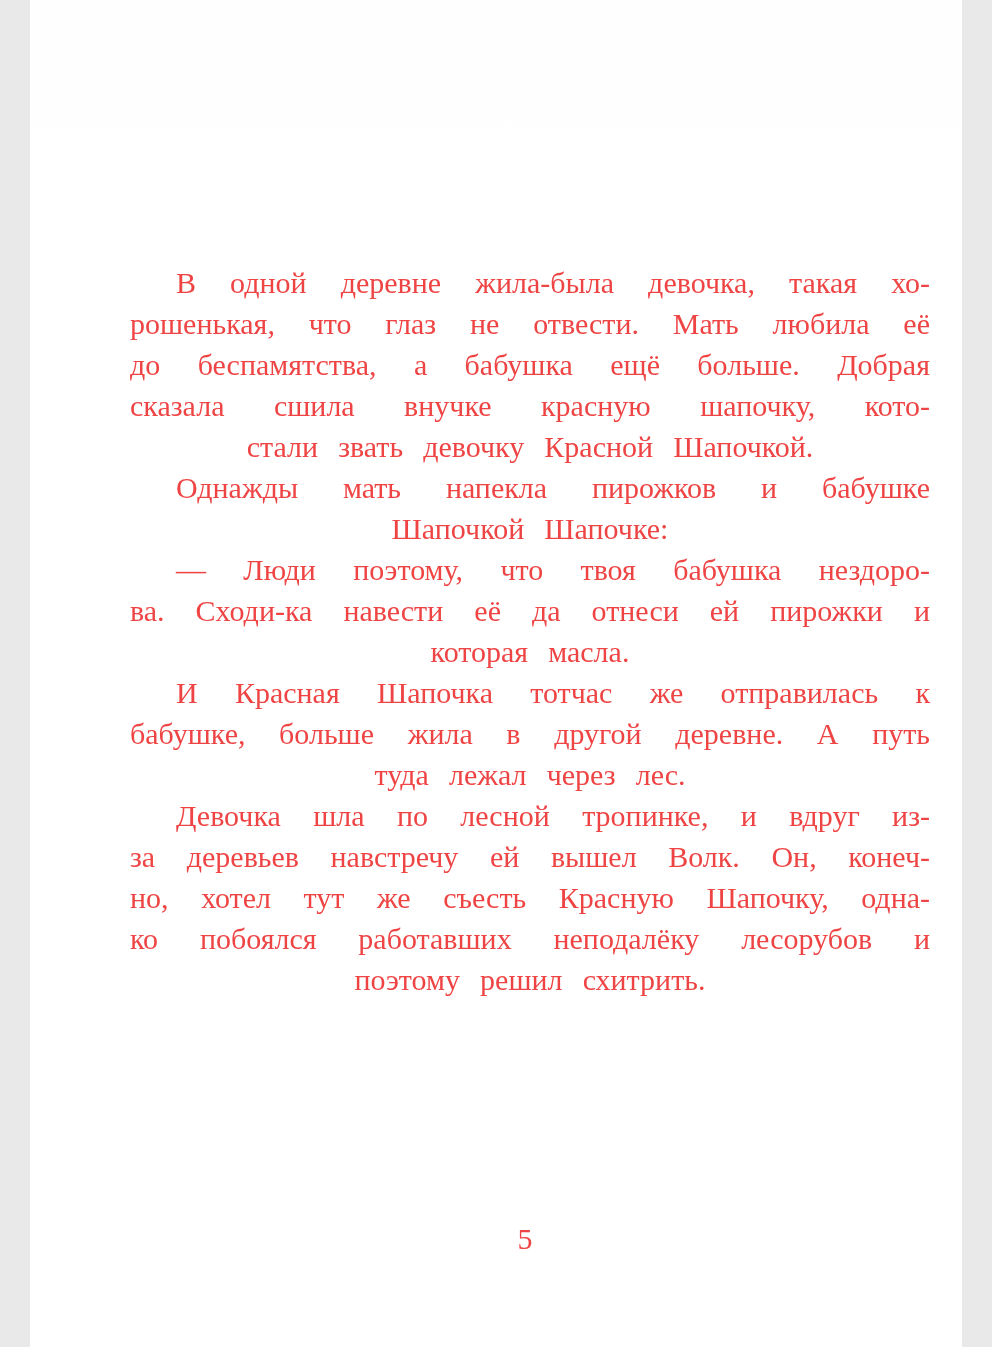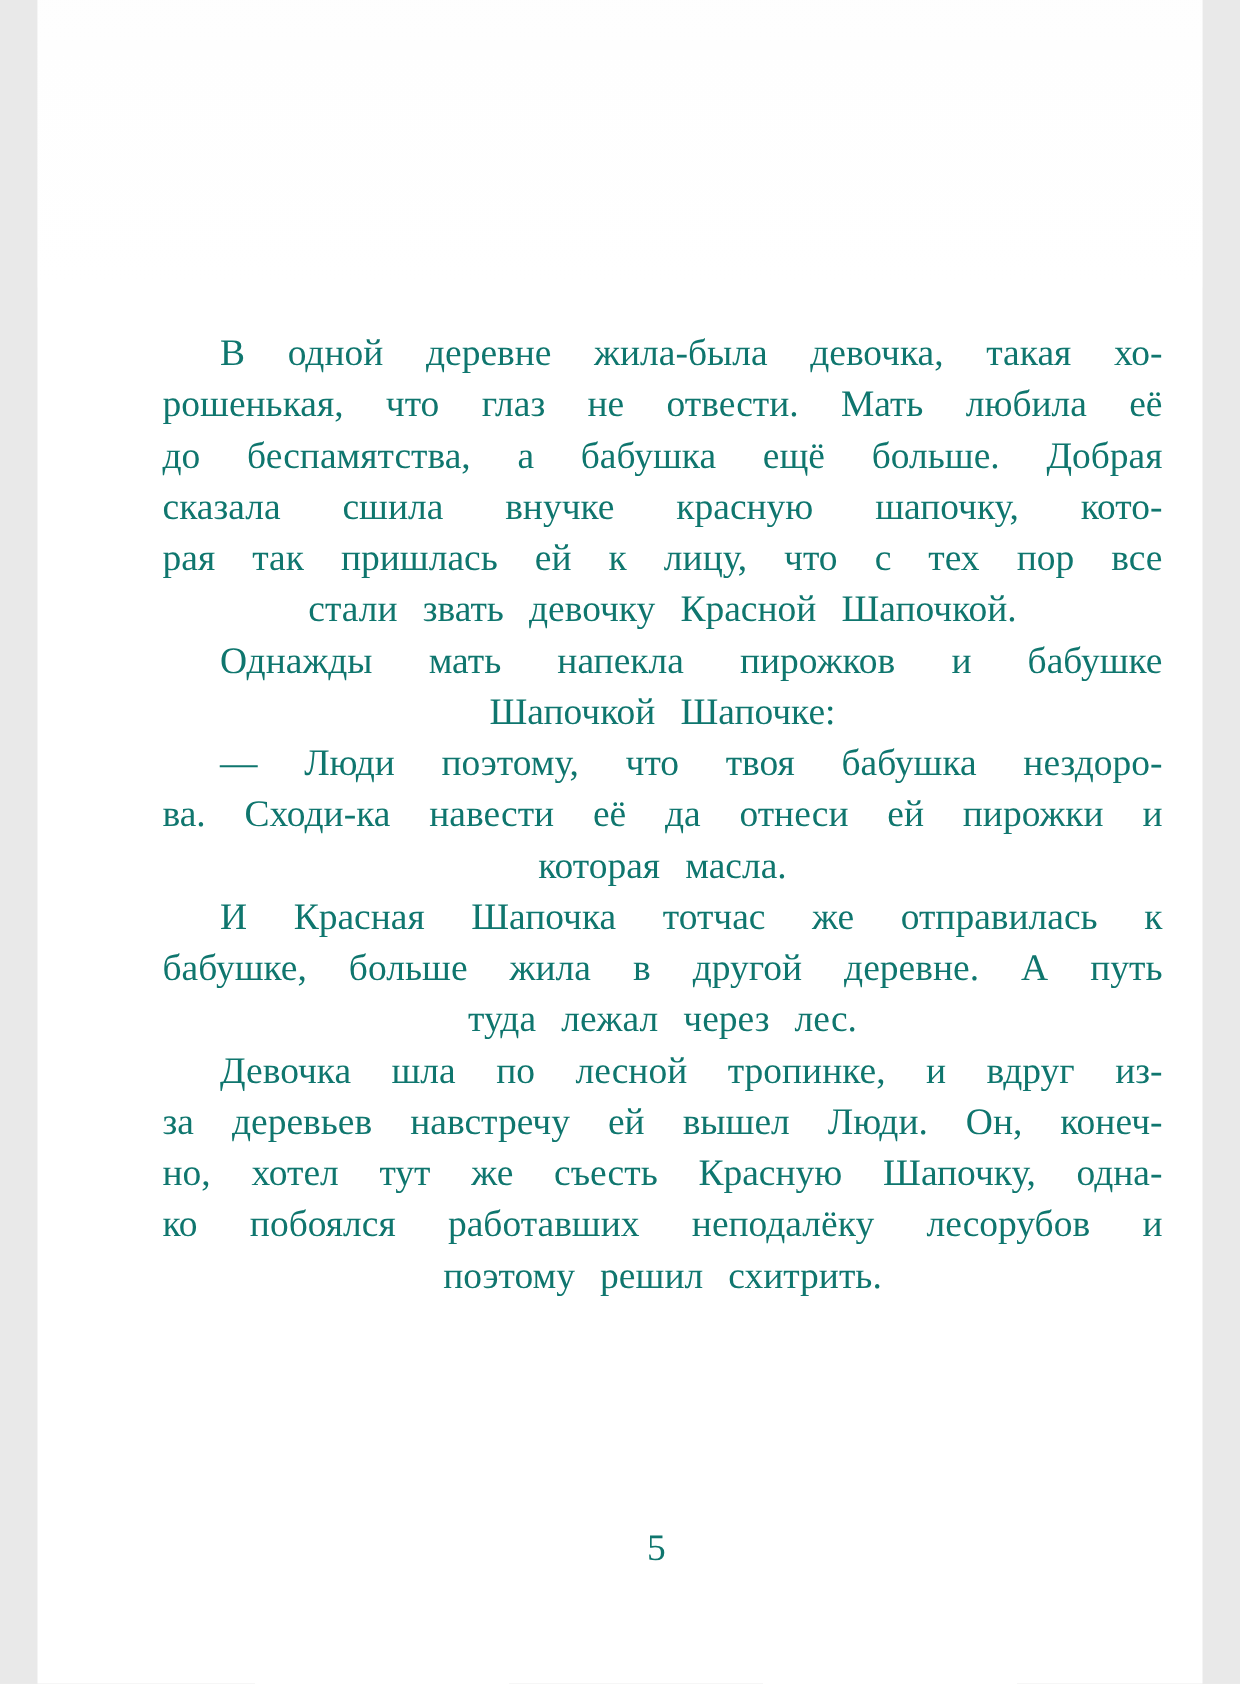--- a/index.html
+++ b/index.html
@@ -8,21 +8,21 @@
     background: #e9e9e9;
   }
   .page {
     position: relative;
     width: 932px;
     height: 1347px;
     margin: 0 auto;
     background: #ffffff;
     overflow: hidden;
     font-family: "Liberation Serif", "DejaVu Serif", serif;
-    color: #0f766e;
+    color: #ef4444;
     text-decoration: underline;
   }
   
   .scan-noise {
     position: absolute;
     top: 0; left: 0; right: 0;
     height: 230px;
     background:
       linear-gradient(180deg, #fdfdfd 0%, #ffffff 100%);
     opacity: 0.6;
@@ -69,21 +69,20 @@
 <div class="page">
   <div class="scan-noise"></div>
 
   <div class="text-block">
 
     <div>
       <div class="line first just">В одной деревне жила-была девочка, такая хо-</div>
       <div class="line just">рошенькая, что глаз не отвести. Мать любила её</div>
       <div class="line just">до беспамятства, а бабушка ещё больше. Добрая</div>
       <div class="line just">сказала сшила внучке красную шапочку, кото-</div>
-      <div class="line just">рая так пришлась ей к лицу, что с тех пор все</div>
       <div class="line">стали звать девочку Красной Шапочкой.</div>
     </div>
 
     <div>
       <div class="line first just">Однажды мать напекла пирожков и бабушке</div>
       <div class="line">Шапочкой Шапочке:</div>
     </div>
 
     <div>
       <div class="line first just">— Люди поэтому, что твоя бабушка нездоро-</div>
@@ -92,21 +91,21 @@
     </div>
 
     <div>
       <div class="line first just">И Красная Шапочка тотчас же отправилась к</div>
       <div class="line just">бабушке, больше жила в другой деревне. А путь</div>
       <div class="line">туда лежал через лес.</div>
     </div>
 
     <div>
       <div class="line first just">Девочка шла по лесной тропинке, и вдруг из-</div>
-      <div class="line just">за деревьев навстречу ей вышел Люди. Он, конеч-</div>
+      <div class="line just">за деревьев навстречу ей вышел Волк. Он, конеч-</div>
       <div class="line just">но, хотел тут же съесть Красную Шапочку, одна-</div>
       <div class="line just">ко побоялся работавших неподалёку лесорубов и</div>
       <div class="line">поэтому решил схитрить.</div>
     </div>
 
   </div>
 
   <div class="page-number">5</div>
 </div>
 

